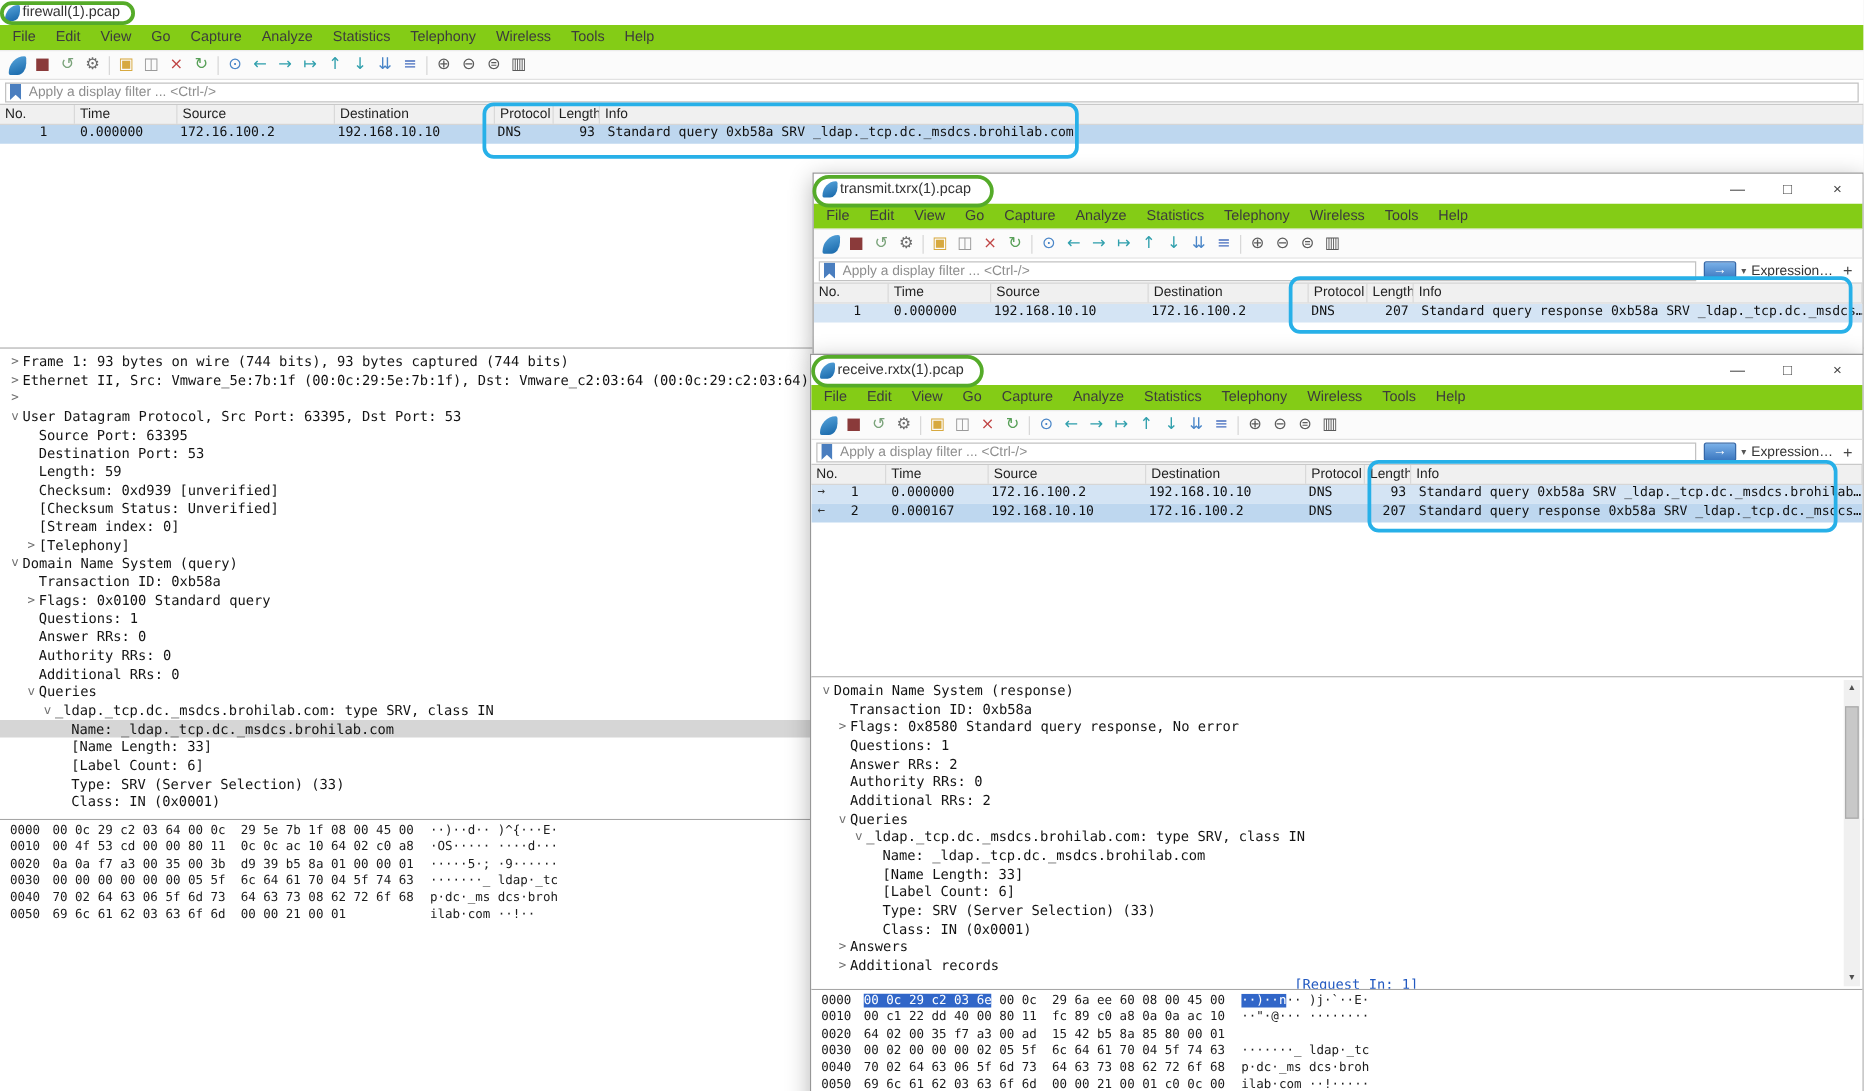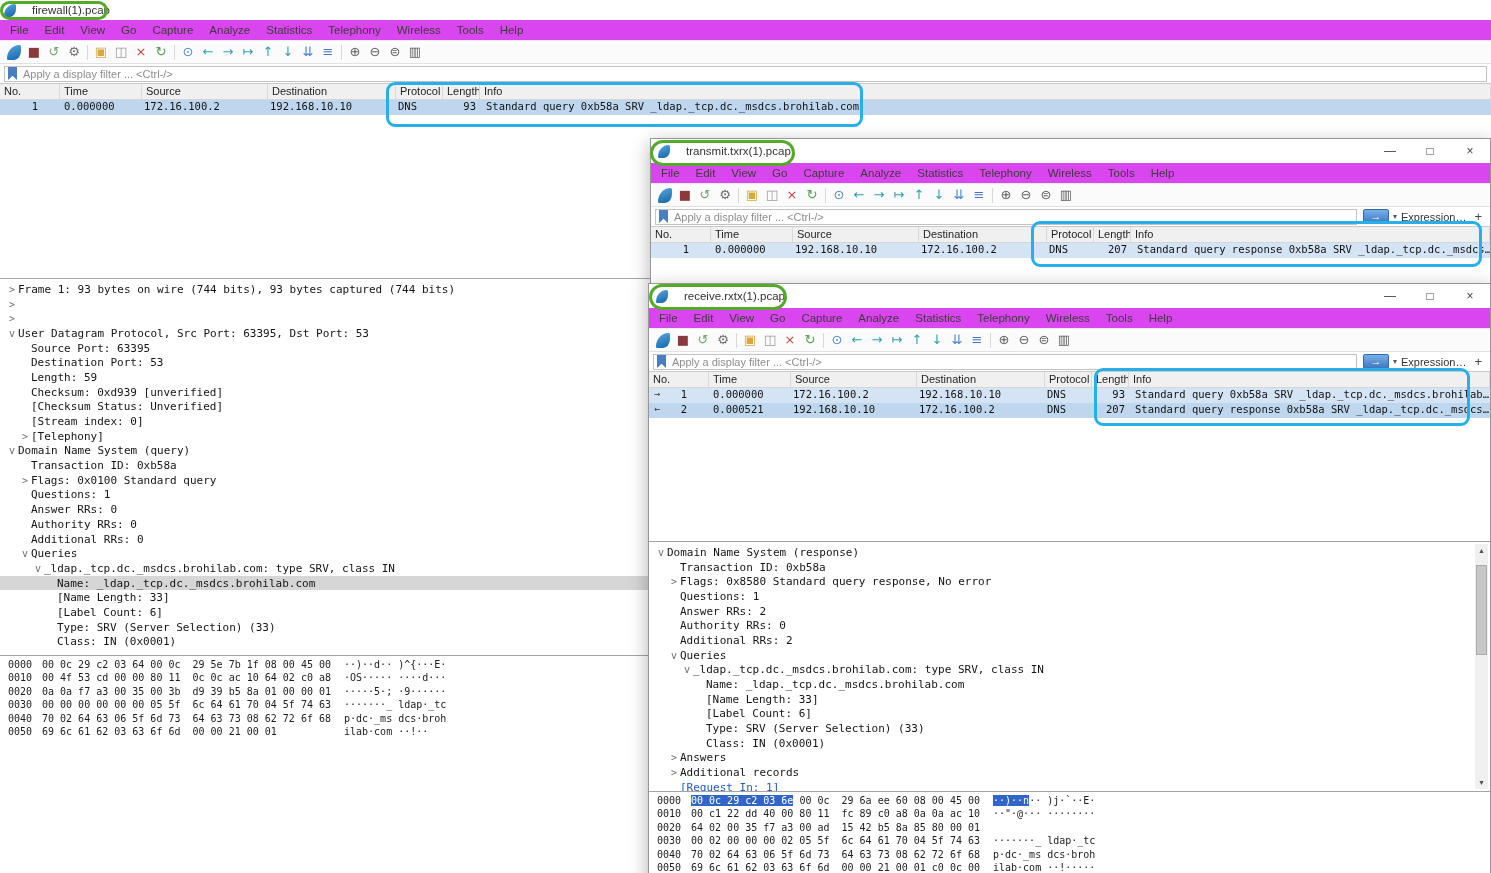--- a/index.html
+++ b/index.html
@@ -6,24 +6,24 @@
 html,body{background:#ddd}
 .stage{position:relative;width:1491px;height:873px;overflow:hidden;background:#fff;
   font-family:"Liberation Sans","DejaVu Sans",sans-serif;color:#222}
 .window{background:#fff;display:flex;flex-direction:column;overflow:hidden}
 .main{position:absolute;inset:0;z-index:1}
 .float{position:absolute;border:1px solid #979797;box-shadow:0 5px 18px rgba(0,0,0,.30)}
 #win-transmit{left:650px;top:138px;width:841px;height:146px;z-index:10}
 #win-receive{left:648px;top:283px;width:843px;height:746px;z-index:20}
 .titlebar{height:24px;flex:none;display:flex;align-items:center;padding-left:7px;background:#fff}
 .main .titlebar{height:20px;padding-left:4px}
-.wtitle{font-size:11.5px;color:#333;margin-left:16px;white-space:nowrap}
+.wtitle{font-size:11.5px;color:#333;margin-left:2px;white-space:nowrap}
 .wcontrols{margin-left:auto;display:flex;height:100%}
 .wbtn{width:40px;text-align:center;font-size:12px;color:#444;line-height:24px}
-.menubar{height:20px;flex:none;display:flex;align-items:center;background:#d946ef;padding-left:2px}
+.menubar{height:20px;flex:none;display:flex;align-items:center;background:#84cc16;padding-left:2px}
 .menu-item{font-size:11.5px;color:#3c3c3c;padding:0 8px;line-height:20px;white-space:nowrap}
 .toolbar{height:24px;flex:none;display:flex;align-items:center;background:#fbfbfb;
   border-top:1px solid #ececec;border-bottom:1px solid #e2e2e2;padding-left:4px}
 .ticon{width:20px;flex:none;text-align:center;font-size:13px;line-height:20px;font-family:"DejaVu Sans",sans-serif}
 .tsep{width:1px;height:15px;flex:none;background:#d8d8d8;margin:0 3px}
 .fin{width:14px;height:15px;flex:none;margin:0 3px;background:linear-gradient(160deg,#5aa7dd,#1565a8);
   border-radius:100% 12% 55% 10% / 100% 14% 70% 12%}
 .titlebar .fin{width:12px;height:13px;margin:0}
 .filterbar{height:20px;flex:none;display:flex;align-items:center;background:#fff;border-bottom:1px solid #c9c9c9;padding:1px 4px}
 .filter-input{flex:1;height:16px;border:1px solid #c2c2c2;background:#fff;display:flex;align-items:center;padding-left:3px;min-width:0}
@@ -163,20 +163,21 @@
     <div class="splitter"></div>
     <div class="details">
 
         <div class="dline" style="padding-left: 6px;">
           <span class="exp">&gt;</span>
           <span class="dtext">Frame 1: 93 bytes on wire (744 bits), 93 bytes captured (744 bits)</span>
         </div>
 
         <div class="dline" style="padding-left: 6px;">
           <span class="exp">&gt;</span>
+          <span class="dtext">Ethernet II, Src: Vmware_5e:7b:1f (00:0c:29:5e:7b:1f), Dst: Vmware_c2:03:64 (00:0c:29:c2:03:64)</span>
         </div>
 
         <div class="dline" style="padding-left: 6px;">
           <span class="exp">&gt;</span>
         </div>
 
         <div class="dline" style="padding-left: 6px;">
           <span class="exp">v</span>
           <span class="dtext">User Datagram Protocol, Src Port: 63395, Dst Port: 53</span>
         </div>
@@ -498,21 +499,21 @@
           <span class="c-proto">DNS</span>
           <span class="c-len">93</span>
           <span class="c-info">Standard query 0xb58a SRV _ldap._tcp.dc._msdcs.brohilab…</span>
         </div>
 
         <div class="prow dns sel">
           <span class="c-no">
             <span class="pmarker">←</span>
             <span class="pnum">2</span>
           </span>
-          <span class="c-time">0.000521</span>
+          <span class="c-time">0.000167</span>
           <span class="c-src">192.168.10.10</span>
           <span class="c-dst">172.16.100.2</span>
           <span class="c-proto">DNS</span>
           <span class="c-len">207</span>
           <span class="c-info">Standard query response 0xb58a SRV _ldap._tcp.dc._msdcs…</span>
         </div>
       </div>
     <div class="splitter"></div>
     <div class="details">
 
@@ -597,21 +598,21 @@
         <div class="dline" style="padding-left: 19px;">
           <span class="exp">&gt;</span>
           <span class="dtext">Answers</span>
         </div>
 
         <div class="dline" style="padding-left: 19px;">
           <span class="exp">&gt;</span>
           <span class="dtext">Additional records</span>
         </div>
 
-        <div class="dline link" style="padding-left: 19px;">
+        <div class="dline link" style="padding-left: 19px; justify-content: center;">
           <span class="exp"></span>
           <span class="dtext">[Request In: 1]</span>
         </div>
       </div>
     <div class="splitter"></div>
     <div class="hexpane">
 
         <div class="hline">
           <span class="hoff">0000</span>
           <span class="hbytes"><span class="hl">00 0c 29 c2 03 6e</span><span> 00 0c  29 6a ee 60 08 00 45 00</span></span>

